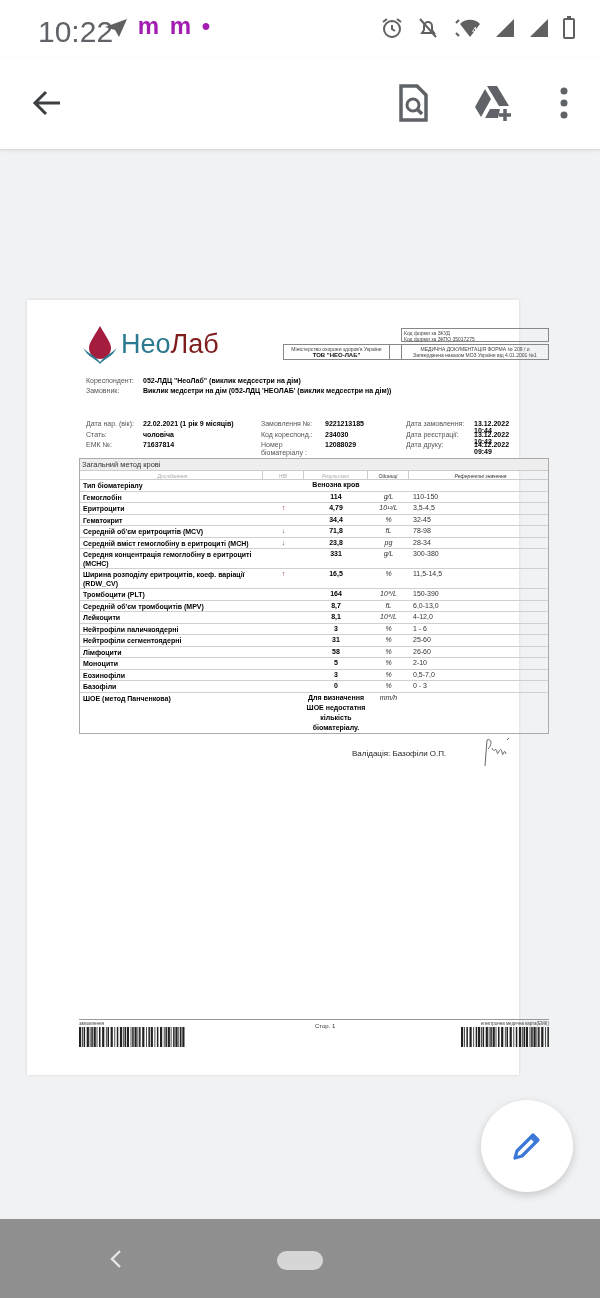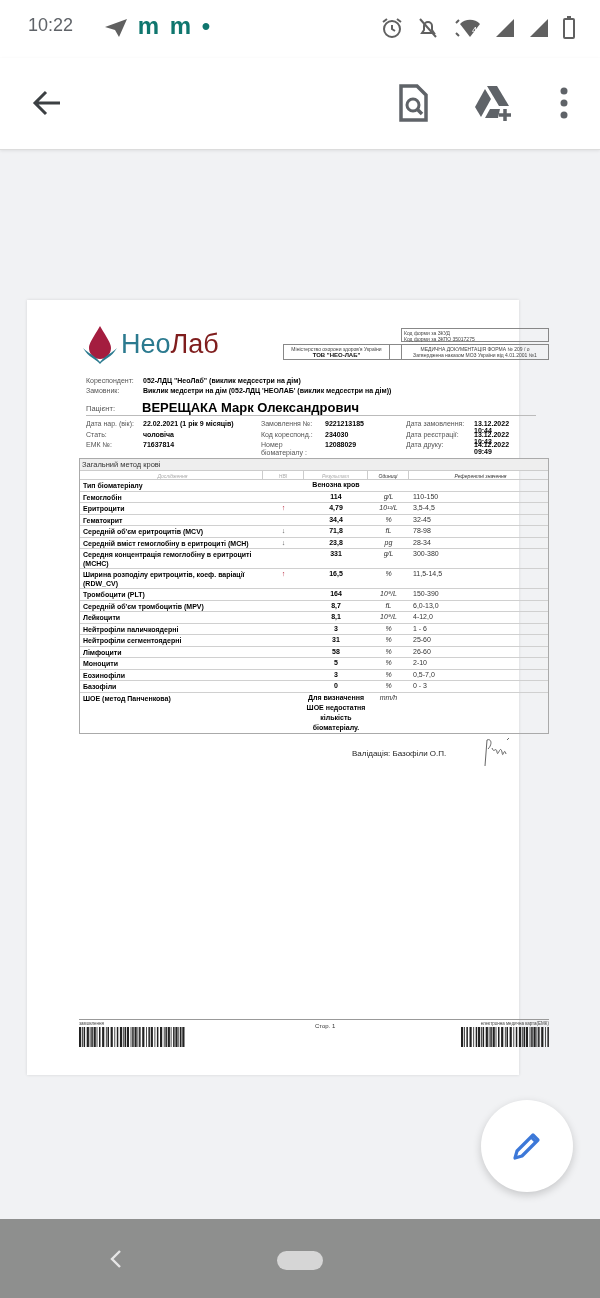--- a/index.html
+++ b/index.html
@@ -1,19 +1,19 @@
 <!DOCTYPE html>
 <html><head>
 <meta charset="utf-8">
 <style>
   * { box-sizing: border-box; margin: 0; padding: 0; }
   html, body { width: 600px; height: 1298px; overflow: hidden; background: #f1f2f4; font-family: "Liberation Sans", sans-serif; }
   .statusbar { position: absolute; left: 0; top: 0; width: 600px; height: 58px; background: #fff; color: #5f6368; }
-  .statusbar .time { position: absolute; left: 28px; top: 15px; font-size: 18px; color: #5f6368; }
-  .statusbar .notif { position: absolute; left: 103px; top: 12px; font-size: 24px; font-weight: bold; color: #0f766e; letter-spacing: 2px; }
+  .statusbar .time { position: absolute; left: 38px; top: 15px; font-size: 30px; color: #5f6368; }
+  .statusbar .notif { position: absolute; left: 103px; top: 12px; font-size: 24px; font-weight: bold; color: #a21caf; letter-spacing: 2px; }
   .statusbar .sicons { position: absolute; right: 24px; top: 16px; display: flex; gap: 12px; align-items: center; }
   .appbar { position: absolute; left: 0; top: 58px; width: 600px; height: 92px; background: #fff; border-bottom: 1px solid #dcdcdc; box-shadow: 0 1px 3px rgba(0,0,0,0.08); }
   .appbar .back { position: absolute; left: 30px; top: 28px; width: 34px; height: 34px; }
   .appbar .title { position: absolute; left: 120px; top: 27px; font-size: 28px; color: #202124; }
   .appbar .ic { position: absolute; top: 24px; width: 40px; height: 42px; }
   .page { position: absolute; left: 27px; top: 300px; width: 492px; height: 775px; background: #fff; box-shadow: 0 0 3px rgba(0,0,0,0.12); }
   .logo { position: absolute; left: 54px; top: 24px; display: flex; align-items: center; }
   .logo .txt1 { font-size: 27px; color: #2b7a8f; margin-left: 2px; }
   .logo .txt2 { font-size: 27px; color: #7f1d1d; }
   .formbox { position: absolute; left: 256px; top: 28px; font-size: 5px; color: #444; }
@@ -141,24 +141,20 @@
           <div>Затверджена наказом МОЗ України від 4.01.2001 №1</div>
         </div>
     </div>
   </div>
 
   <div class="meta" style="left:59px; top:77px;"><span class="lbl">Кореспондент:</span></div>
   <div class="meta" style="left:116px; top:77px;"><span class="val">052-ЛДЦ "НеоЛаб" (виклик медсестри на дім)</span></div>
   <div class="meta" style="left:59px; top:87px;"><span class="lbl">Замовник:</span></div>
   <div class="meta" style="left:116px; top:87px;"><span class="val">Виклик медсетри на дім  (052-ЛДЦ 'НЕОЛАБ' (виклик медсестри на дім))</span></div>
 
-  <div class="patient">
-    <span class="lbl">Пацієнт:</span>
-    <span class="name">ВЕРЕЩАКА Марк Олександрович</span>
-  </div>
 
   <div class="meta" style="left:59px; top:120px;"><span class="lbl">Дата нар. (вік):</span></div>
   <div class="meta" style="left:116px; top:120px;"><span class="val">22.02.2021 (1 рік 9 місяців)</span></div>
   <div class="meta" style="left:59px; top:131px;"><span class="lbl">Стать:</span></div>
   <div class="meta" style="left:116px; top:131px;"><span class="val">чоловіча</span></div>
   <div class="meta" style="left:59px; top:141px;"><span class="lbl">ЕМК №:</span></div>
   <div class="meta" style="left:116px; top:141px;"><span class="val">71637814</span></div>
 
   <div class="meta" style="left:234px; top:120px;"><span class="lbl">Замовлення №:</span></div>
   <div class="meta" style="left:298px; top:120px;"><span class="val">9221213185</span></div>

